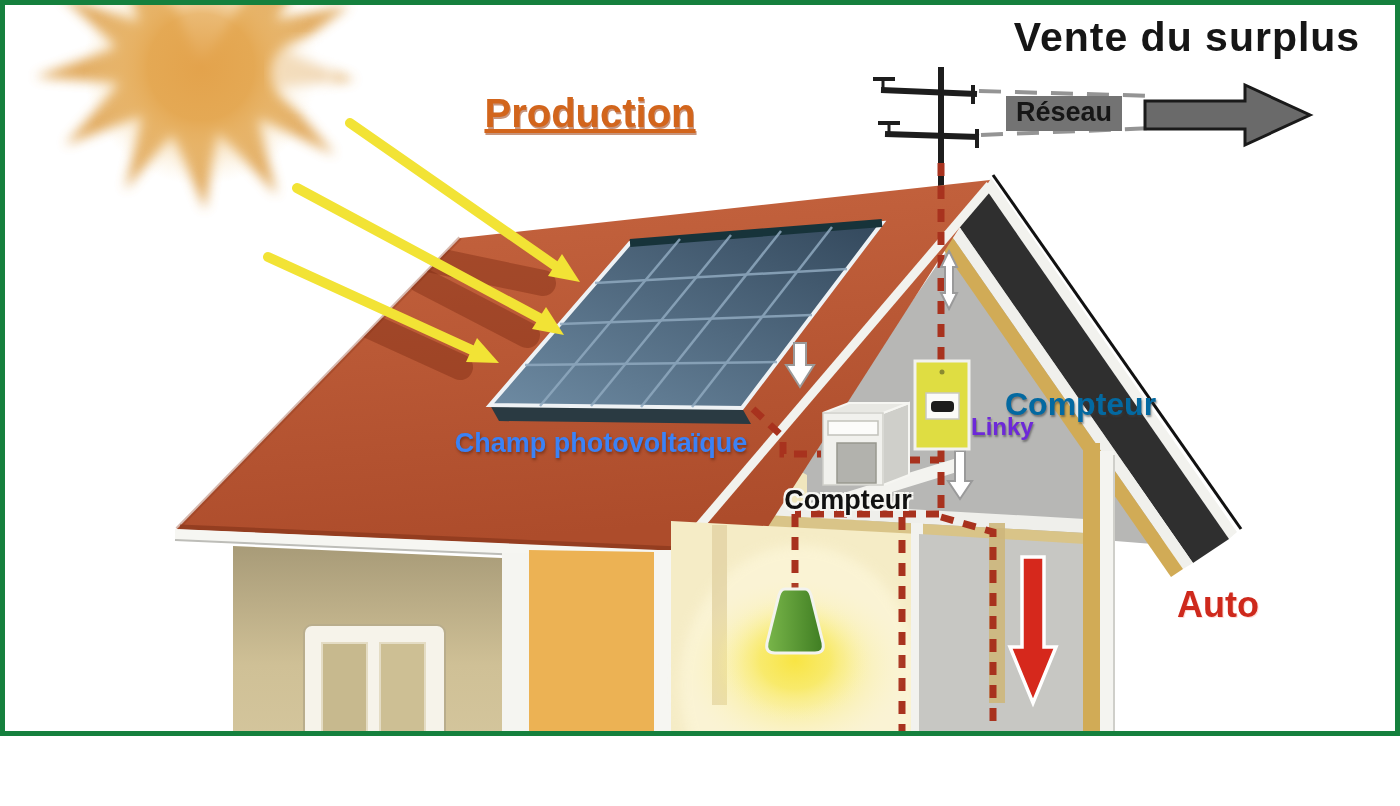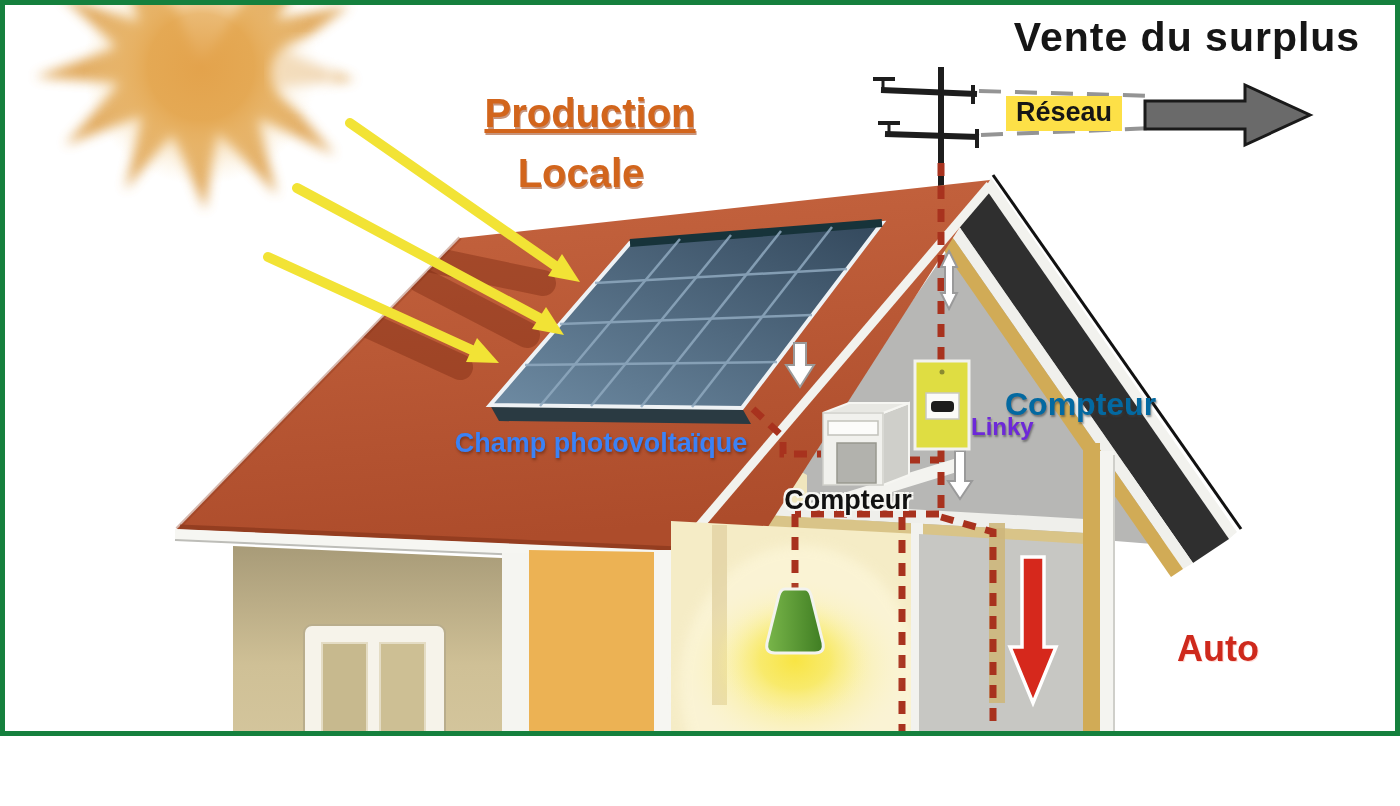--- a/index.html
+++ b/index.html
@@ -7,27 +7,27 @@
     position:relative;width:1400px;height:736px;overflow:hidden;
     background:#ffffff;border:5px solid #15803d;box-sizing:border-box;
     font-family:"Liberation Sans", sans-serif;
   }
   #art{position:absolute;left:0;top:0;width:1400px;height:806px;}
   .lbl{position:absolute;white-space:nowrap;font-weight:bold;line-height:1;}
   .lbl.center{transform:translateX(-50%);}
   .lbl-vente{left:1182px;top:12px;font-size:41px;color:#161616;letter-spacing:1px;}
   .lbl-prod1{left:585px;top:88px;font-size:40px;color:#d2651c;text-shadow:1px 2px 0 rgba(155,60,15,.55);text-decoration:underline;}
   .lbl-prod2{left:576px;top:148px;font-size:40px;color:#d2651c;text-shadow:1px 2px 0 rgba(155,60,15,.55);}
-  .lbl-reseau{left:1001px;top:91px;font-size:27px;color:#161616;background:#fde047;padding:3px 10px 5px 10px;}
+  .lbl-reseau{left:1001px;top:91px;font-size:27px;color:#161616;background:#737373;padding:3px 10px 5px 10px;}
   .lbl-champ{left:596px;top:425px;font-size:27px;color:#3b82f6;text-shadow:1px 2px 3px rgba(60,20,5,.45);}
   .lbl-onduleur{left:843px;top:482px;font-size:27px;color:#111111;
     text-shadow:-2px -2px 0 #f6f6f2, 2px -2px 0 #f6f6f2, -2px 2px 0 #f6f6f2, 2px 2px 0 #f6f6f2;}
   .lbl-compteur1{left:966px;top:383px;font-size:32px;color:#0369a1;text-shadow:1px 2px 2px rgba(60,60,60,.55);padding-left:34px;}
   .lbl-compteur2{left:966px;top:410px;font-size:24px;color:#6d28d9;text-shadow:1px 2px 2px rgba(60,60,60,.55);}
-  .lbl-auto1{left:1213px;top:582px;font-size:36px;color:#ce291c;text-shadow:1px 1px 0 rgba(255,210,205,.8);margin-top:44px;}
+  .lbl-auto1{left:1213px;top:582px;font-size:36px;color:#ce291c;text-shadow:1px 1px 0 rgba(255,210,205,.8);}
   .lbl-auto2{left:1213px;top:636px;font-size:35px;color:#ce291c;text-shadow:1px 1px 0 rgba(255,210,205,.8);}
 </style>
 </head>
 <body>
 
 <div id="stage">
 
   <svg id="art" viewBox="0 0 1400 806">
     <defs>
       <radialGradient id="sunGrad" cx="50%" cy="50%" r="50%">
@@ -239,21 +239,20 @@
       <path d="M638,804 C628,790 614,794 612,806" fill="none" stroke="#5a6a9a" stroke-width="3"></path>
     </g>
 
     <g>
       <path d="M1017,552 L1039,552 L1039,642 L1051,642 L1028,698 L1005,642 L1017,642 Z" stroke="#ffffff" stroke-width="3.5" fill="#d6281c"></path>
     </g>
   </svg>
 
   <div class="lbl center lbl-vente">Vente du surplus</div>
   <div class="lbl center lbl-prod1">Production</div>
-  <div class="lbl center lbl-prod2">Locale</div>
   <div class="lbl lbl-reseau">Réseau</div>
   <div class="lbl center lbl-champ">Champ photovoltaïque</div>
   <div class="lbl center lbl-onduleur">Compteur</div>
   <div class="lbl lbl-compteur1">Compteur</div>
   <div class="lbl lbl-compteur2">Linky</div>
   <div class="lbl center lbl-auto1">Auto</div>
 
 </div>
 
 </body></html>

